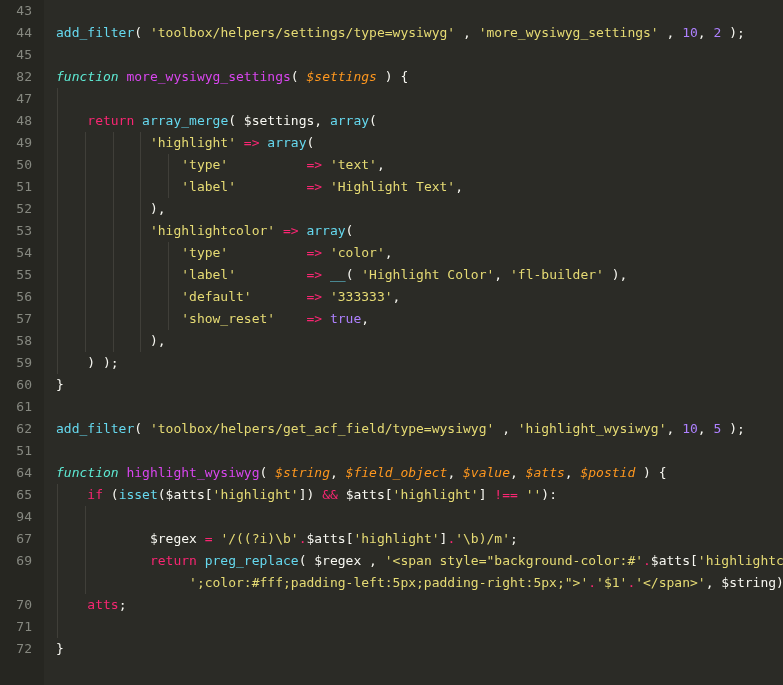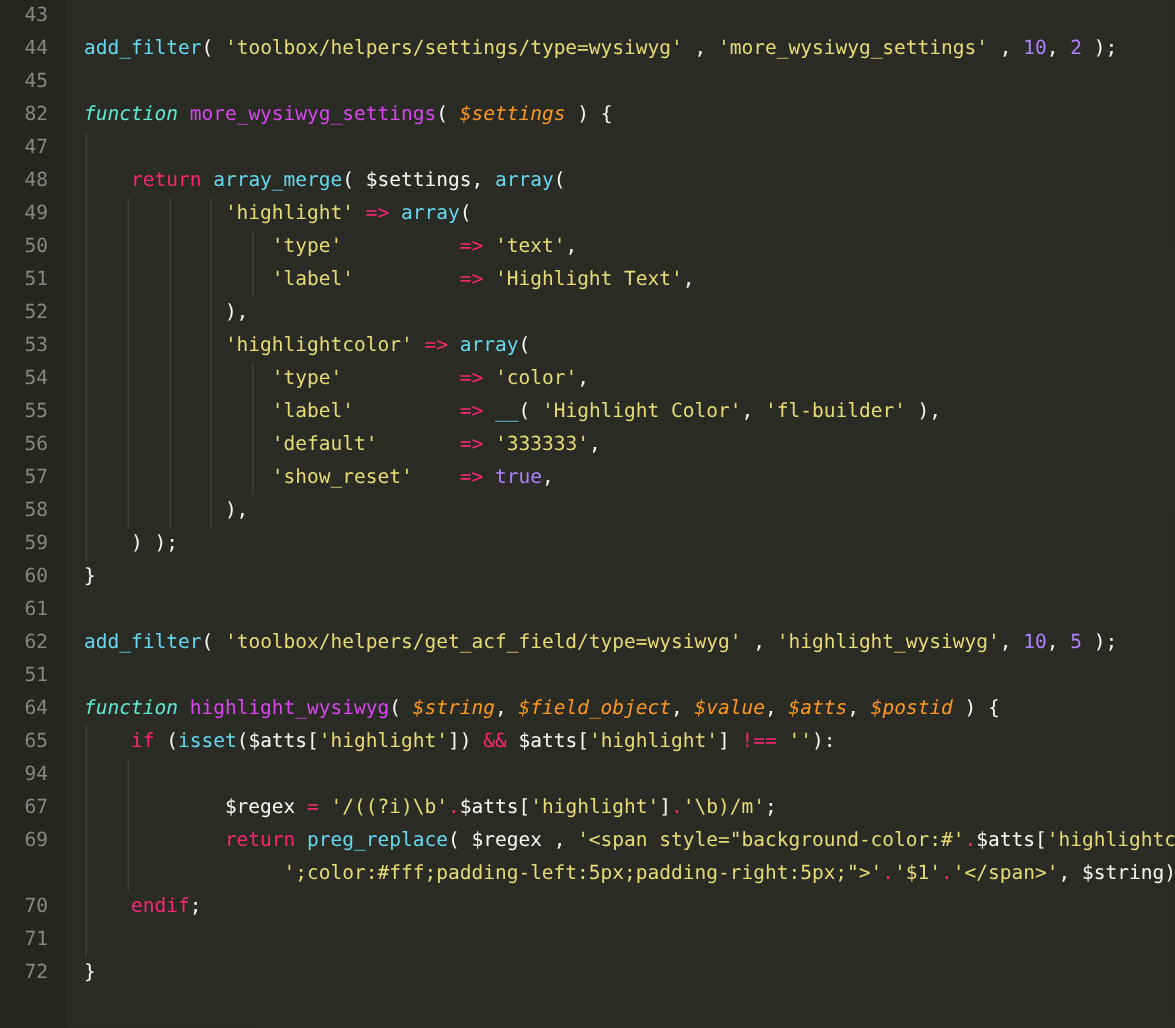--- a/index.html
+++ b/index.html
@@ -113,17 +113,17 @@
       <div class="row"><div class="lineno">60</div><div class="code"><span class="plain">}</span></div></div>
       <div class="row"><div class="lineno">61</div><div class="code"></div></div>
       <div class="row"><div class="lineno">62</div><div class="code"><span class="fn">add_filter</span><span class="plain">( </span><span class="str">'toolbox/helpers/get_acf_field/type=wysiwyg'</span><span class="plain"> , </span><span class="str">'highlight_wysiwyg'</span><span class="plain">, </span><span class="num">10</span><span class="plain">, </span><span class="num">5</span><span class="plain"> );</span></div></div>
       <div class="row"><div class="lineno">51</div><div class="code"></div></div>
       <div class="row"><div class="lineno">64</div><div class="code"><span class="kwfn">function</span><span class="plain"> </span><span class="fnname">highlight_wysiwyg</span><span class="plain">( </span><span class="var">$string</span><span class="plain">, </span><span class="var">$field_object</span><span class="plain">, </span><span class="var">$value</span><span class="plain">, </span><span class="var">$atts</span><span class="plain">, </span><span class="var">$postid</span><span class="plain"> ) {</span></div></div>
       <div class="row"><div class="guide" style="left: 57px;"></div><div class="lineno">65</div><div class="code"><span class="plain">    </span><span class="kw">if</span><span class="plain"> (</span><span class="fn">isset</span><span class="plain">(</span><span class="plain">$atts</span><span class="plain">[</span><span class="str">'highlight'</span><span class="plain">]) </span><span class="op">&amp;&amp;</span><span class="plain"> </span><span class="plain">$atts</span><span class="plain">[</span><span class="str">'highlight'</span><span class="plain">] </span><span class="op">!==</span><span class="plain"> </span><span class="str">''</span><span class="plain">):</span></div></div>
       <div class="row"><div class="guide" style="left: 57px;"></div><div class="guide" style="left: 84.8px;"></div><div class="lineno">94</div><div class="code"></div></div>
       <div class="row"><div class="guide" style="left: 57px;"></div><div class="guide" style="left: 84.8px;"></div><div class="lineno">67</div><div class="code"><span class="plain">            </span><span class="plain">$regex</span><span class="plain"> </span><span class="op">=</span><span class="plain"> </span><span class="str">'/((?i)\b'</span><span class="op">.</span><span class="plain">$atts</span><span class="plain">[</span><span class="str">'highlight'</span><span class="plain">]</span><span class="op">.</span><span class="str">'\b)/m'</span><span class="plain">;</span></div></div>
       <div class="row"><div class="guide" style="left: 57px;"></div><div class="guide" style="left: 84.8px;"></div><div class="lineno">69</div><div class="code"><span class="plain">            </span><span class="kw">return</span><span class="plain"> </span><span class="fn">preg_replace</span><span class="plain">( </span><span class="plain">$regex</span><span class="plain"> , </span><span class="str">'&lt;span style="background-color:#'</span><span class="op">.</span><span class="plain">$atts</span><span class="plain">[</span><span class="str">'highlightcolor'</span></div></div>
       <div class="row"><div class="guide" style="left: 57px;"></div><div class="guide" style="left: 84.8px;"></div><div class="lineno"></div><div class="code"><span class="plain">                 </span><span class="str">';color:#fff;padding-left:5px;padding-right:5px;"&gt;'</span><span class="op">.</span><span class="str">'$1'</span><span class="op">.</span><span class="str">'&lt;/span&gt;'</span><span class="plain">, </span><span class="plain">$string</span><span class="plain">);</span></div></div>
-      <div class="row"><div class="guide" style="left: 57px;"></div><div class="lineno">70</div><div class="code"><span class="plain">    </span><span class="kw">endif</span><span class="plain">;</span></div></div>
+      <div class="row"><div class="guide" style="left: 57px;"></div><div class="lineno">70</div><div class="code"><span class="plain">    </span><span class="kw">atts</span><span class="plain">;</span></div></div>
       <div class="row"><div class="guide" style="left: 57px;"></div><div class="lineno">71</div></div>
       <div class="row"><div class="lineno">72</div><div class="code"><span class="plain">}</span></div></div>
     </div>
 </div>
 
 </body></html>

